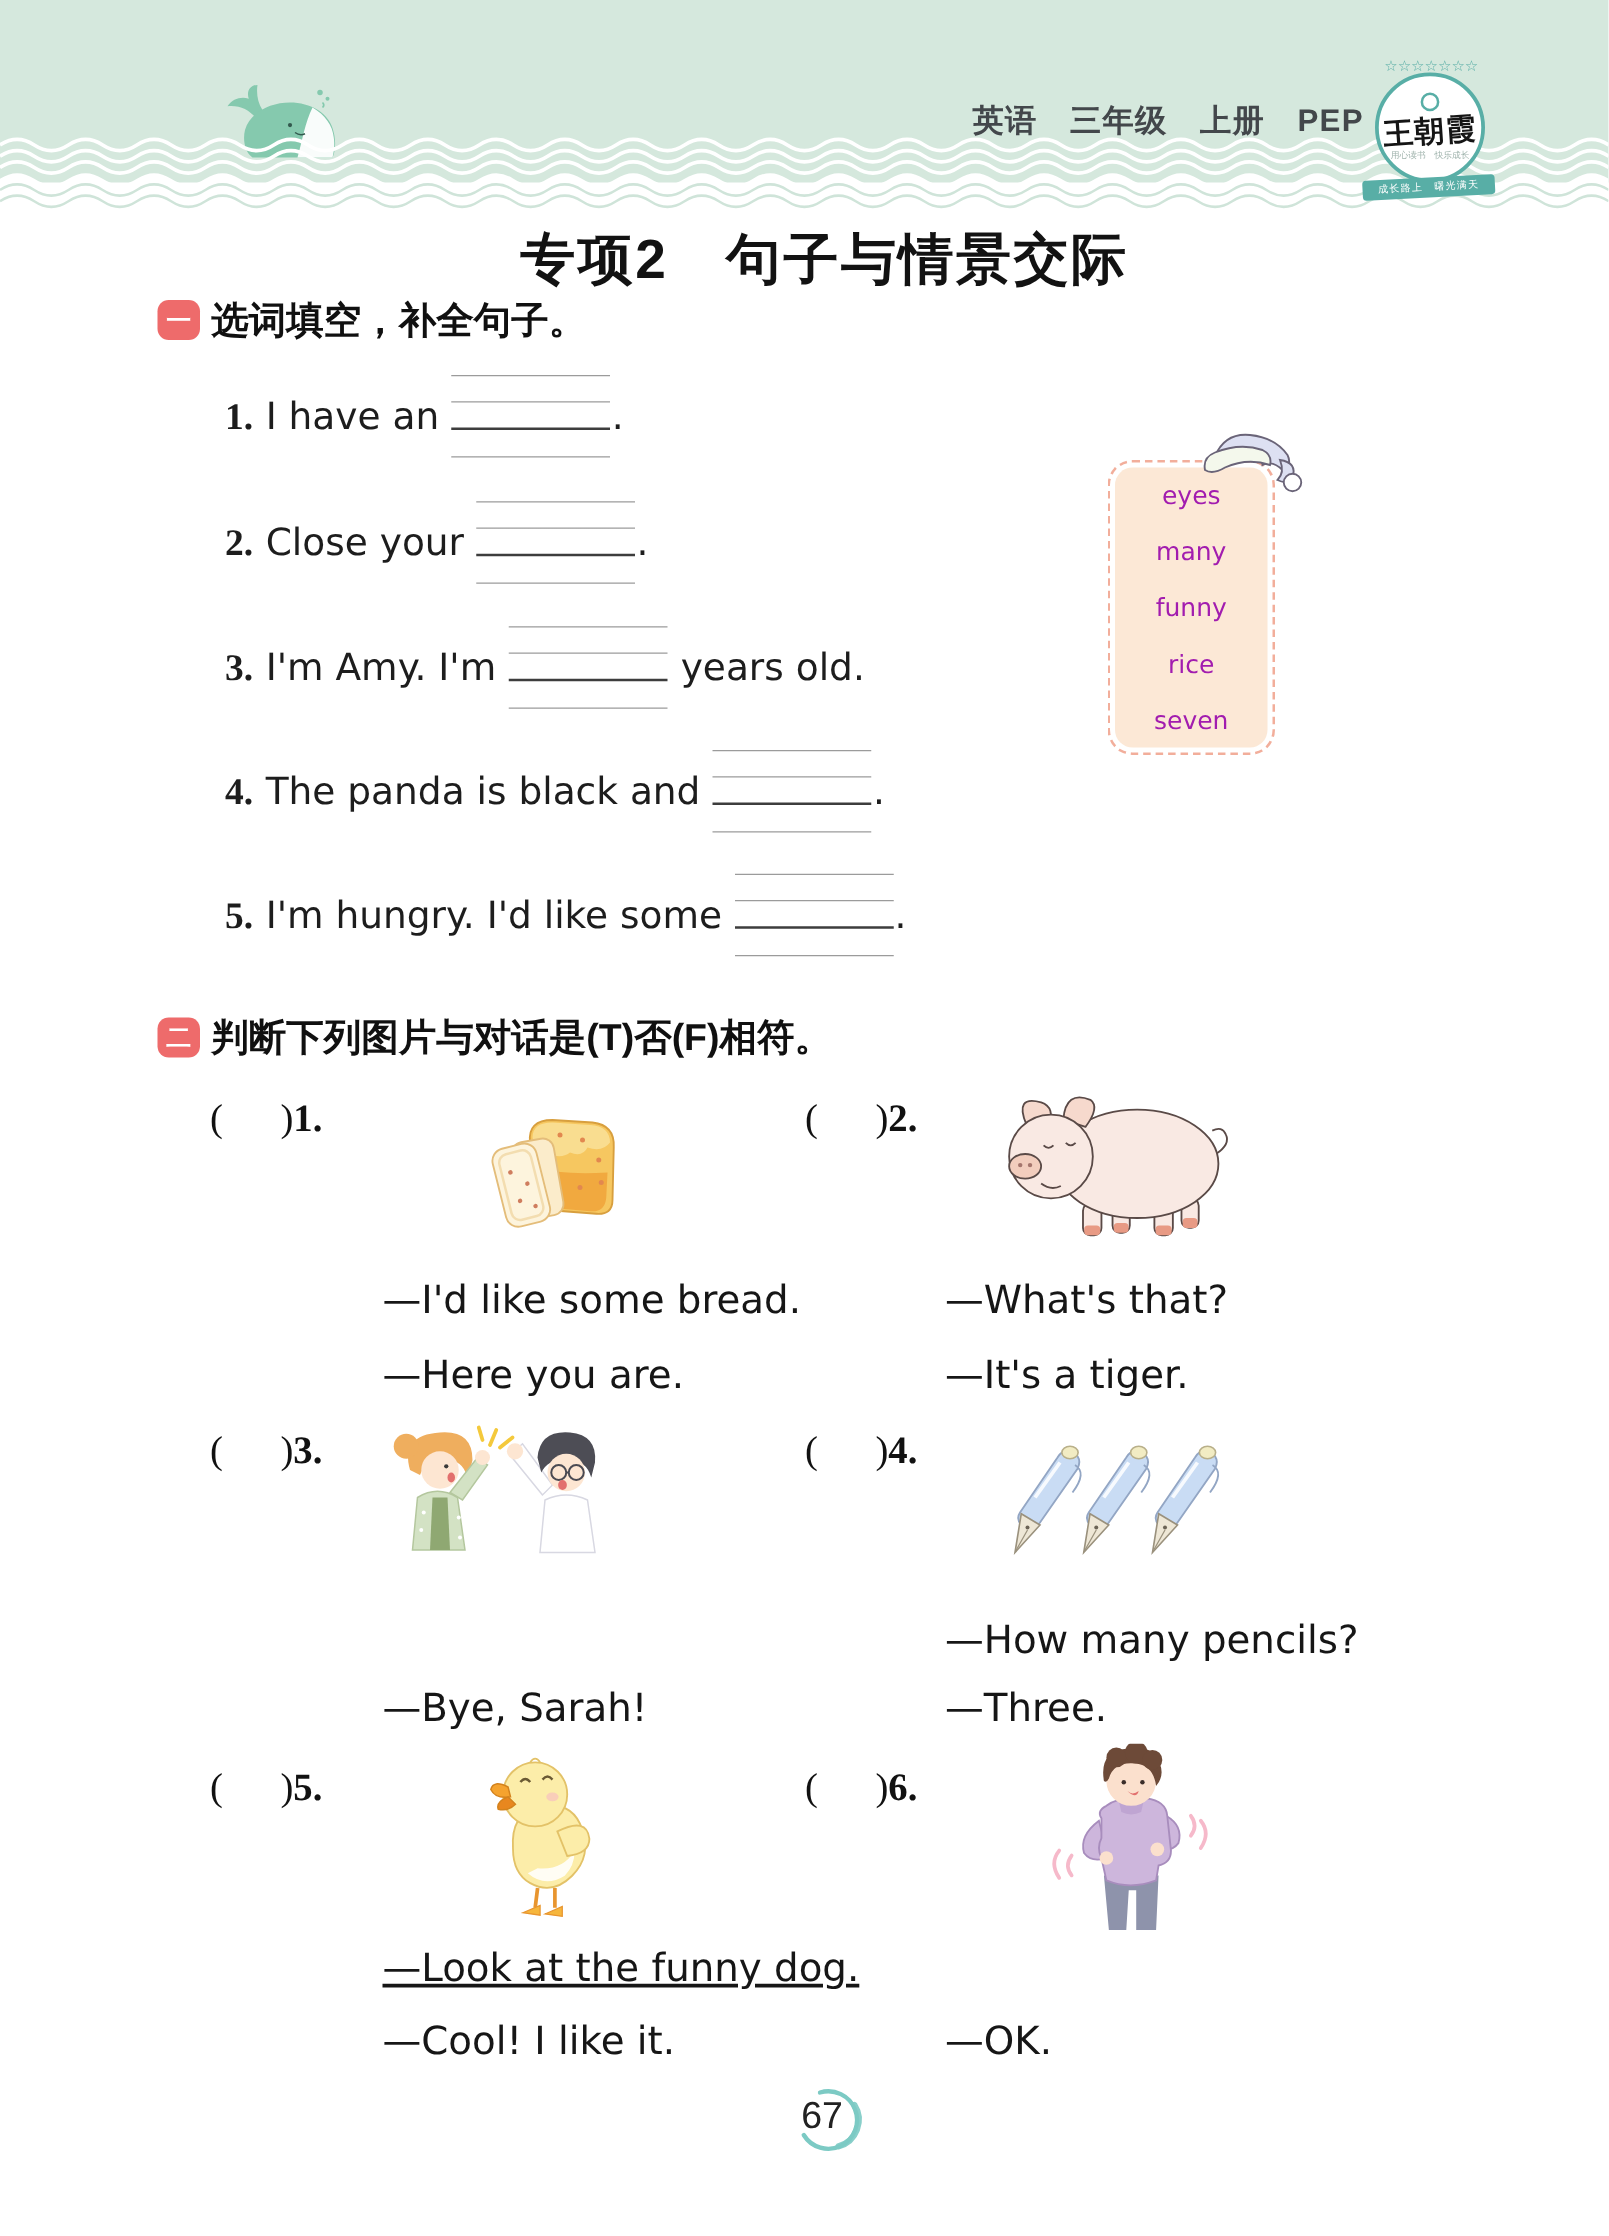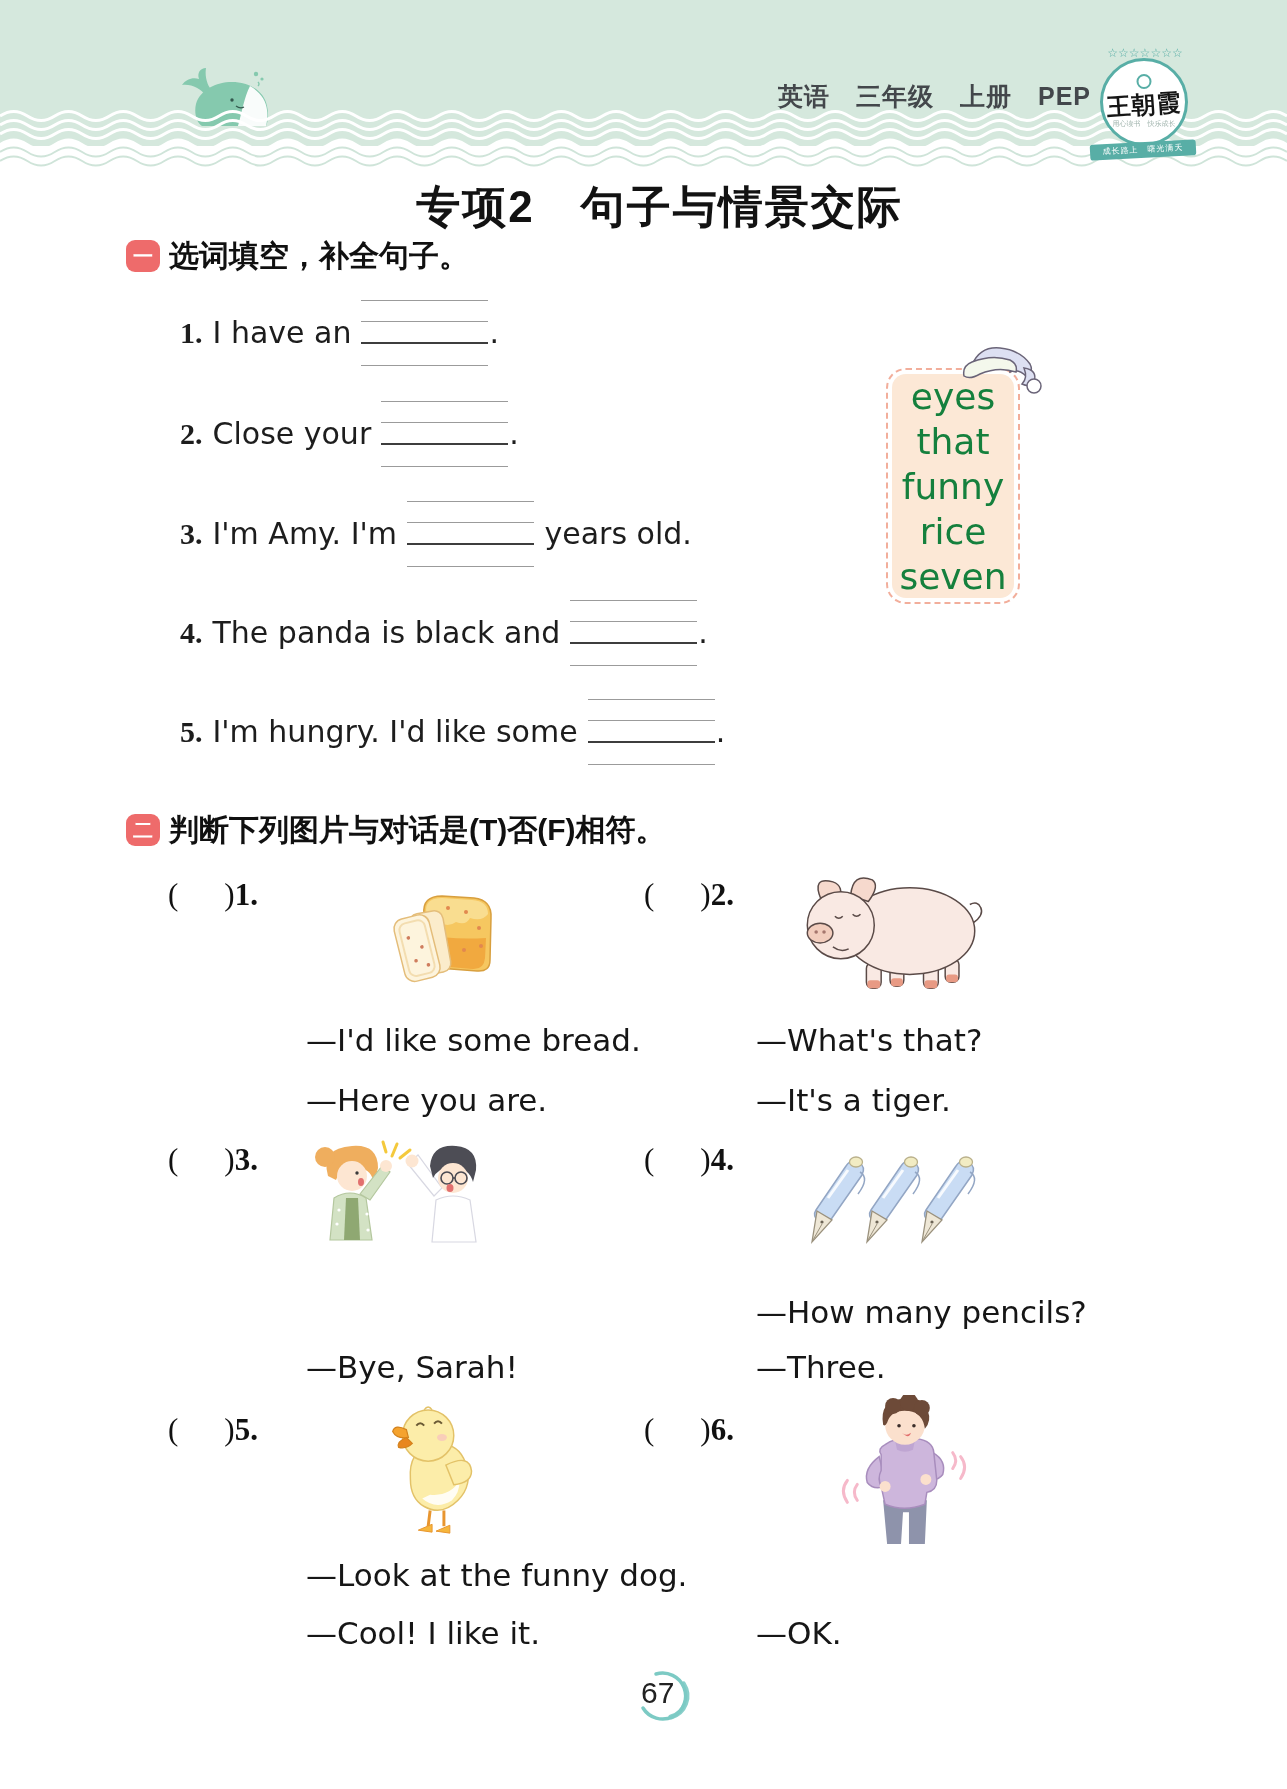--- a/index.html
+++ b/index.html
@@ -41,21 +41,21 @@
          background-image:linear-gradient(#9b9b9b,#9b9b9b),linear-gradient(#9b9b9b,#9b9b9b),
                           linear-gradient(#3d3d3d,#3d3d3d),linear-gradient(#9b9b9b,#9b9b9b);
          background-size:100% 1px,100% 1px,100% 2px,100% 1px;
          background-position:0 0,0 21px,0 42px,0 65px;background-repeat:no-repeat;}
   .post{margin-left:1px;}
   
   .bank{position:absolute;left:886px;top:368px;width:134px;height:236px;border:2px dashed #f2ae9b;
         border-radius:20px;background:#fff;padding:4px;box-sizing:border-box;}
   .bank-inner{width:100%;height:100%;background:#fce8d6;border-radius:14px;display:flex;
               flex-direction:column;justify-content:center;align-items:center;}
-  .bank-word{font-size:36px;color:#15803d;line-height:45px;}
+  .bank-word{font-size:20px;color:#a21caf;line-height:45px;}
   .hat{position:absolute;right:-30px;top:-28px;width:90px;height:60px;}
   
   .tf{position:absolute;font-family:"Liberation Serif",serif;font-size:31px;font-weight:700;
       white-space:nowrap;color:#111;}
   .tf .par{font-weight:400;}
   .tf .gap{display:inline-block;width:46px;}
   .dlg{position:absolute;font-size:31px;line-height:36px;white-space:nowrap;color:#161616;}
   .art{position:absolute;}
   
   .pageno{position:absolute;left:641px;top:1676px;font-size:30px;color:#222;
@@ -120,21 +120,21 @@
   <div class="q-item" style="top:600px;">
     <b class="qnum">4.</b><span>The panda is black and</span><span class="blank"></span><span class="post">.</span>
   </div>
   <div class="q-item" style="top:699px;">
     <b class="qnum">5.</b><span>I'm hungry. I'd like some</span><span class="blank"></span><span class="post">.</span>
   </div>
 
   <div class="bank">
     <div class="bank-inner">
       <div class="bank-word">eyes</div>
-      <div class="bank-word">that</div>
+      <div class="bank-word">many</div>
       <div class="bank-word">funny</div>
       <div class="bank-word">rice</div>
       <div class="bank-word">seven</div>
     </div>
     <svg class="hat" viewBox="0 0 90 60">
       <path fill="#dde0f2" stroke="#6a6478" stroke-width="1.5" d="M14 23 Q22 4 42 6 Q62 8 72 22 Q76 30 68 34 Q60 26 52 30 Q52 22 40 20 Q26 18 14 23 Z"></path>
       <path fill="#f4f8ec" stroke="#6a6478" stroke-width="1.5" d="M6 34 Q4 24 14 20 Q34 12 52 18 Q60 22 58 30 Q40 24 22 32 Q12 38 6 34 Z"></path>
       <path fill="#dde0f2" stroke="#6a6478" stroke-width="1.5" d="M66 26 Q80 28 76 40 Q72 46 64 42 Q70 36 66 26 Z"></path>
       <circle cx="76" cy="44" r="7" fill="#ffffff" stroke="#6a6478" stroke-width="1.5"></circle>
     </svg>
@@ -311,21 +311,21 @@
 
   <div class="dlg" style="left:306px;top:1022px;">—I'd like some bread.</div>
   <div class="dlg" style="left:306px;top:1082px;">—Here you are.</div>
   <div class="dlg" style="left:756px;top:1022px;">—What's that?</div>
   <div class="dlg" style="left:756px;top:1082px;">—It's a tiger.</div>
 
   <div class="dlg" style="left:306px;top:1349px;">—Bye, Sarah!</div>
   <div class="dlg" style="left:756px;top:1294px;">—How many pencils?</div>
   <div class="dlg" style="left:756px;top:1349px;">—Three.</div>
 
-  <div class="dlg" style="left:306px;top:1557px;">—Look at the funny dog.</div>
+  <div class="dlg" style="left:306px;top:1557px;text-decoration:underline;">—Look at the funny dog.</div>
   <div class="dlg" style="left:306px;top:1615px;">—Cool! I like it.</div>
   <div class="dlg" style="left:756px;top:1615px;">—OK.</div>
 
   <svg class="crescent" viewBox="0 0 62 62">
     <path d="M23 8 A23 23 0 1 1 10 42" fill="none" stroke="#7ccac4" stroke-width="3.5" stroke-linecap="round"></path>
     <path d="M50.5 18 A22 22 0 0 1 38 51" fill="none" stroke="#7ccac4" stroke-width="5" stroke-linecap="round" opacity="0.9"></path>
   </svg>
   <span class="pageno">67</span>
 
 </div>

